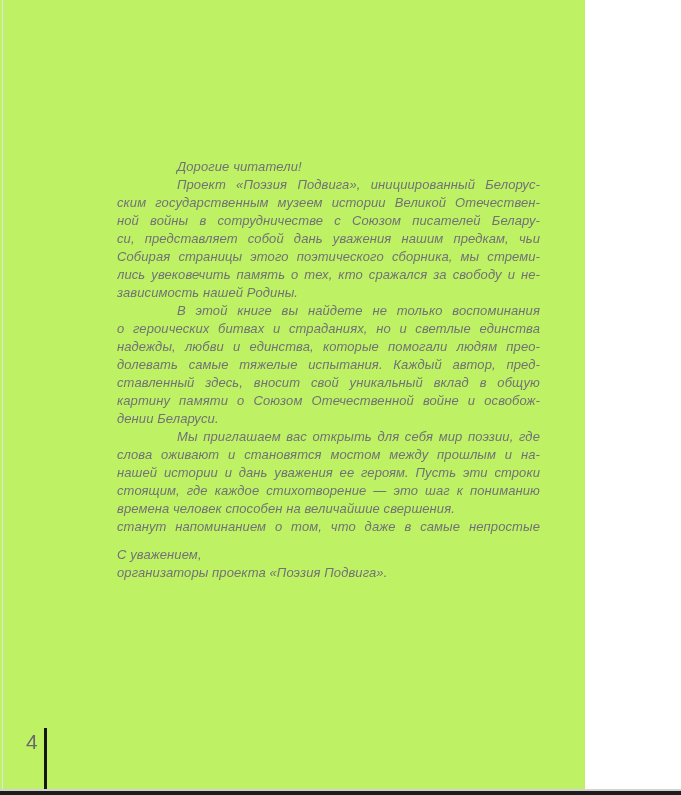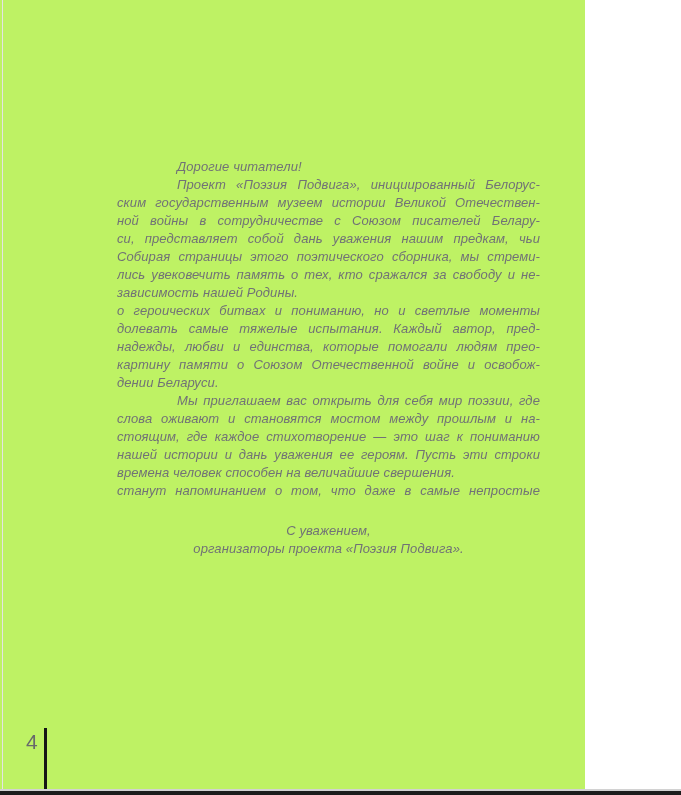--- a/index.html
+++ b/index.html
@@ -41,22 +41,22 @@
   .tline.last {
     text-align: right;
     text-align-last: left;
   }
   .greeting {
     height: 18px; line-height: 18px;
     padding-left: 60px;
     white-space: nowrap;
   }
   .signature {
-    margin-top: 22px;
-    text-align: center;
+    margin-top: 10px;
+    text-align: left;
   }
   .signature .sig-line {
     height: 18px; line-height: 18px;
     white-space: nowrap;
   }
   .page-number {
     position: absolute;
     left: 26px; top: 731px;
     font-size: 21px;
     line-height: 22px;
@@ -93,29 +93,31 @@
     <div class="greeting">Дорогие читатели!</div>
 
     <div id="body-paragraphs">
         <div class="tline first">Проект «Поэзия Подвига», инициированный Белорус-</div>
         <div class="tline">ским государственным музеем истории Великой Отечествен-</div>
         <div class="tline">ной войны в сотрудничестве с Союзом писателей Белару-</div>
         <div class="tline">си, представляет собой дань уважения нашим предкам, чьи</div>
         <div class="tline">Собирая страницы этого поэтического сборника, мы стреми-</div>
         <div class="tline">лись увековечить память о тех, кто сражался за свободу и не-</div>
         <div class="tline last">зависимость нашей Родины.</div>
-        <div class="tline">о героических битвах и пониманию, но и светлые моменты</div>
+        <div class="tline first">В этой книге вы найдете не только воспоминания</div>
+        <div class="tline">о героических битвах и страданиях, но и светлые единства</div>
+        <div class="tline">надежды, любви и единства, которые помогали людям прео-</div>
         <div class="tline">долевать самые тяжелые испытания. Каждый автор, пред-</div>
-        <div class="tline">надежды, любви и единства, которые помогали людям прео-</div>
+        <div class="tline">ставленный здесь, вносит свой уникальный вклад в общую</div>
         <div class="tline">картину памяти о Союзом Отечественной войне и освобож-</div>
         <div class="tline last">дении Беларуси.</div>
         <div class="tline first">Мы приглашаем вас открыть для себя мир поэзии, где</div>
         <div class="tline">слова оживают и становятся мостом между прошлым и на-</div>
+        <div class="tline">нашей истории и дань уважения ее героям. Пусть эти строки</div>
         <div class="tline">стоящим, где каждое стихотворение — это шаг к пониманию</div>
-        <div class="tline">нашей истории и дань уважения ее героям. Пусть эти строки</div>
         <div class="tline last">времена человек способен на величайшие свершения.</div>
         <div class="tline">станут напоминанием о том, что даже в самые непростые</div>
       </div>
 
     <div class="signature">
       <div class="sig-line">С уважением,</div>
       <div class="sig-line">организаторы проекта «Поэзия Подвига».</div>
     </div>
   </div>
 

